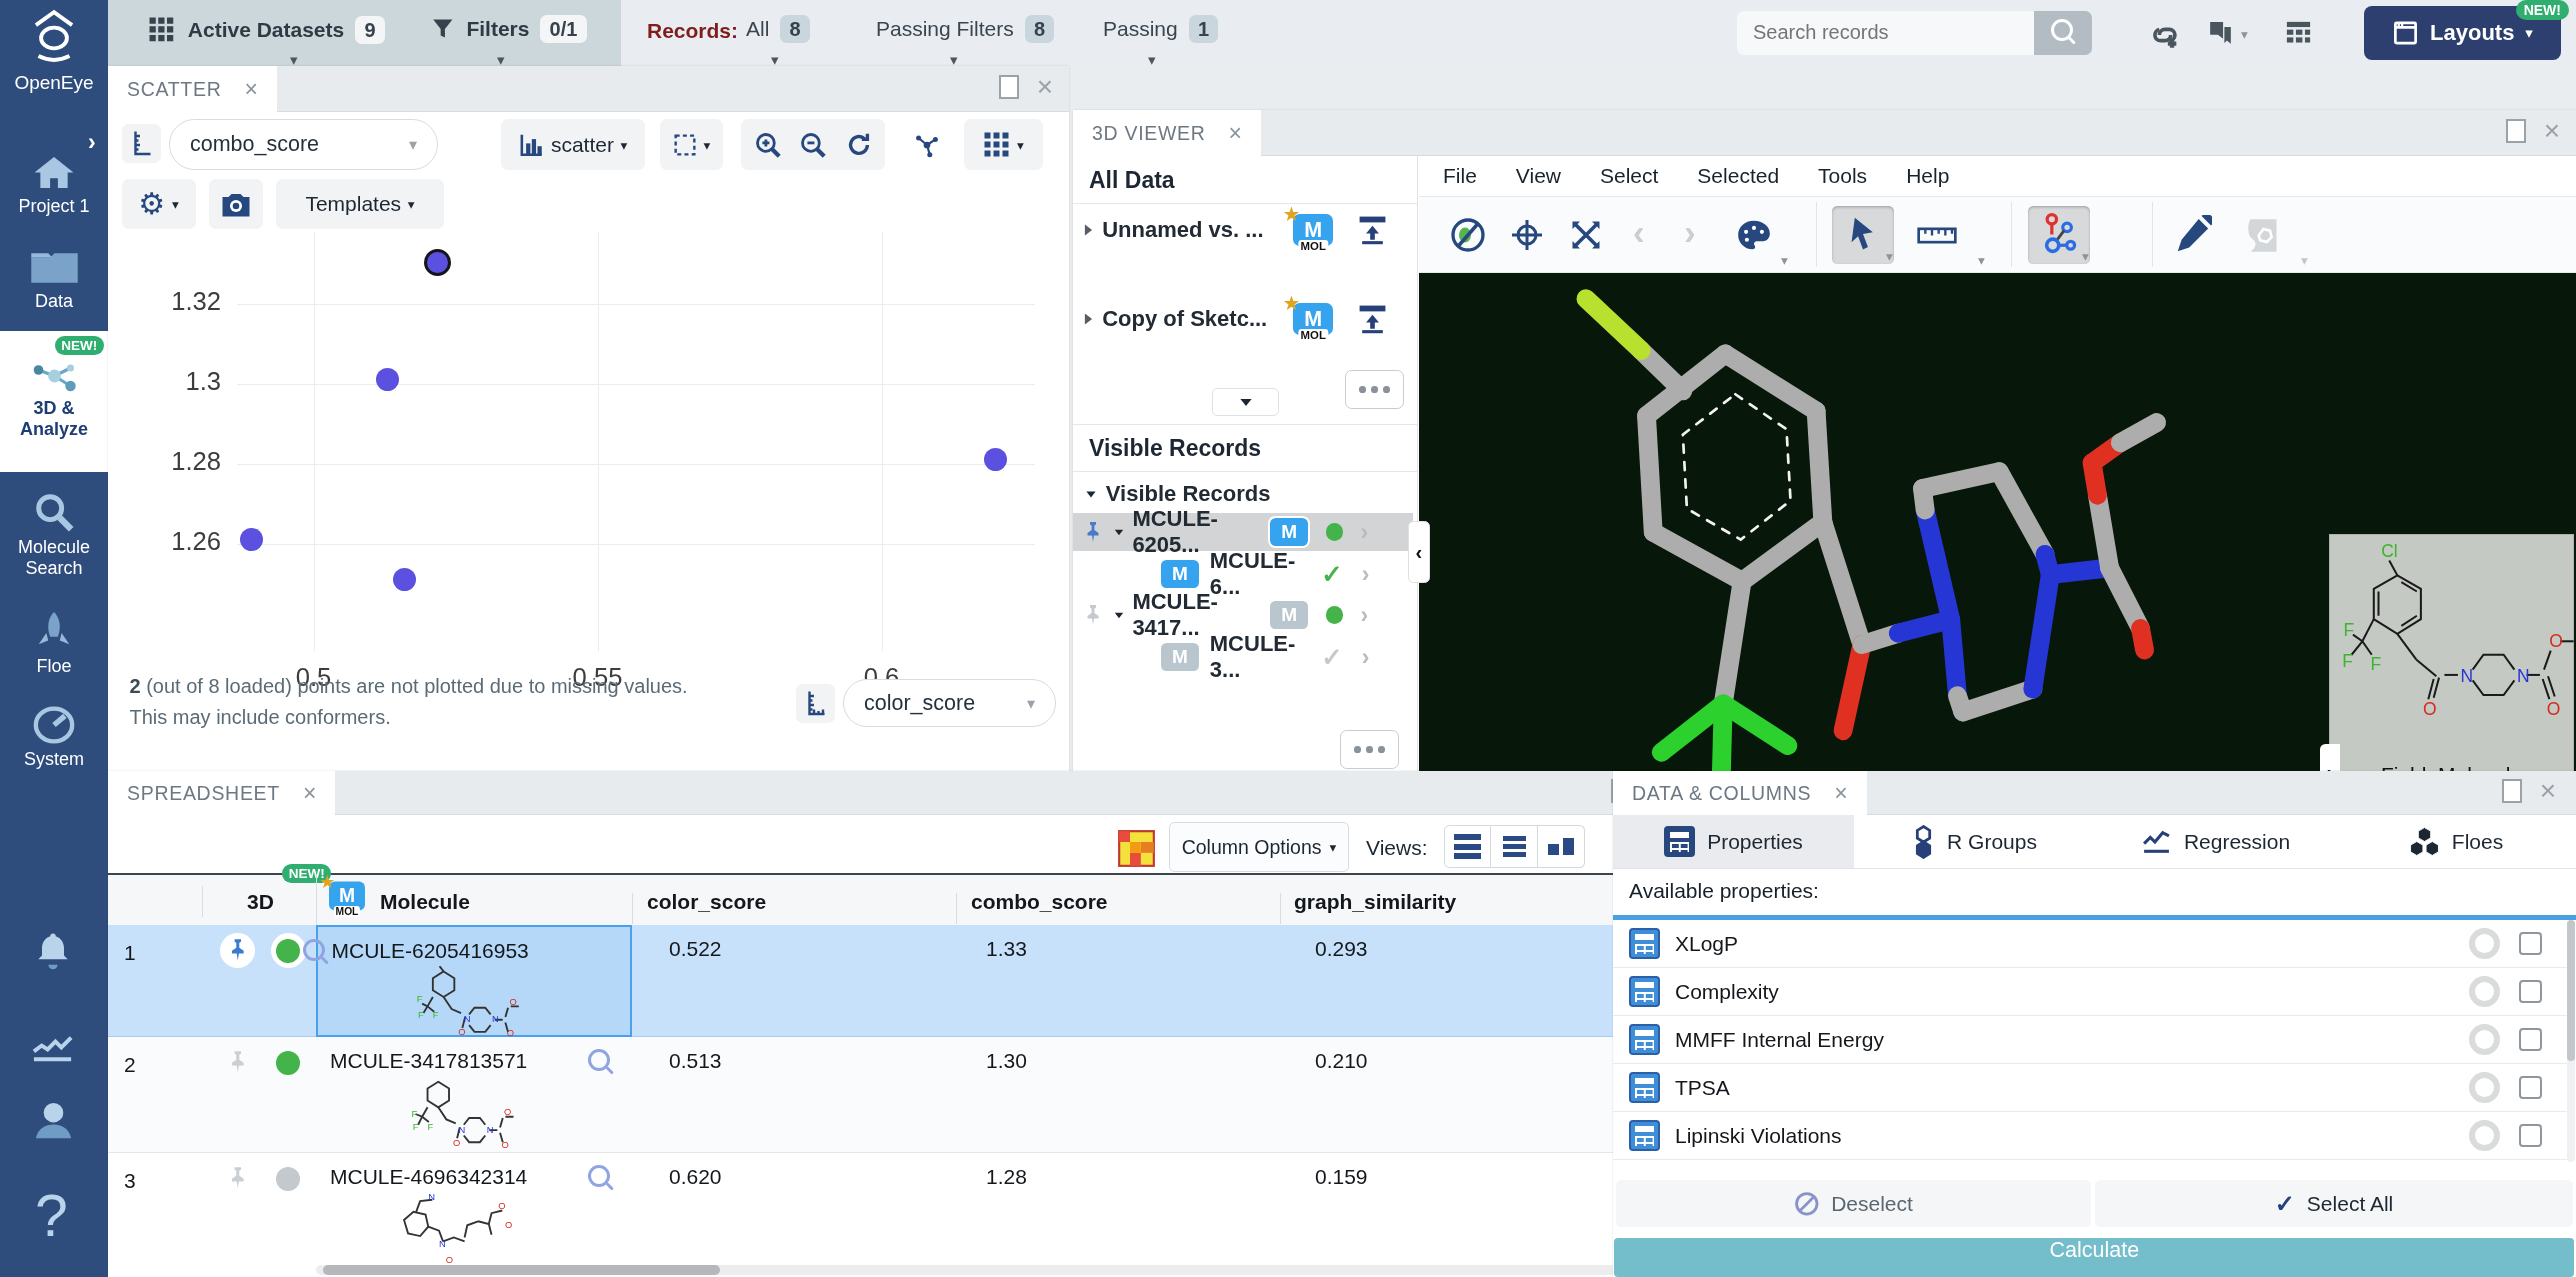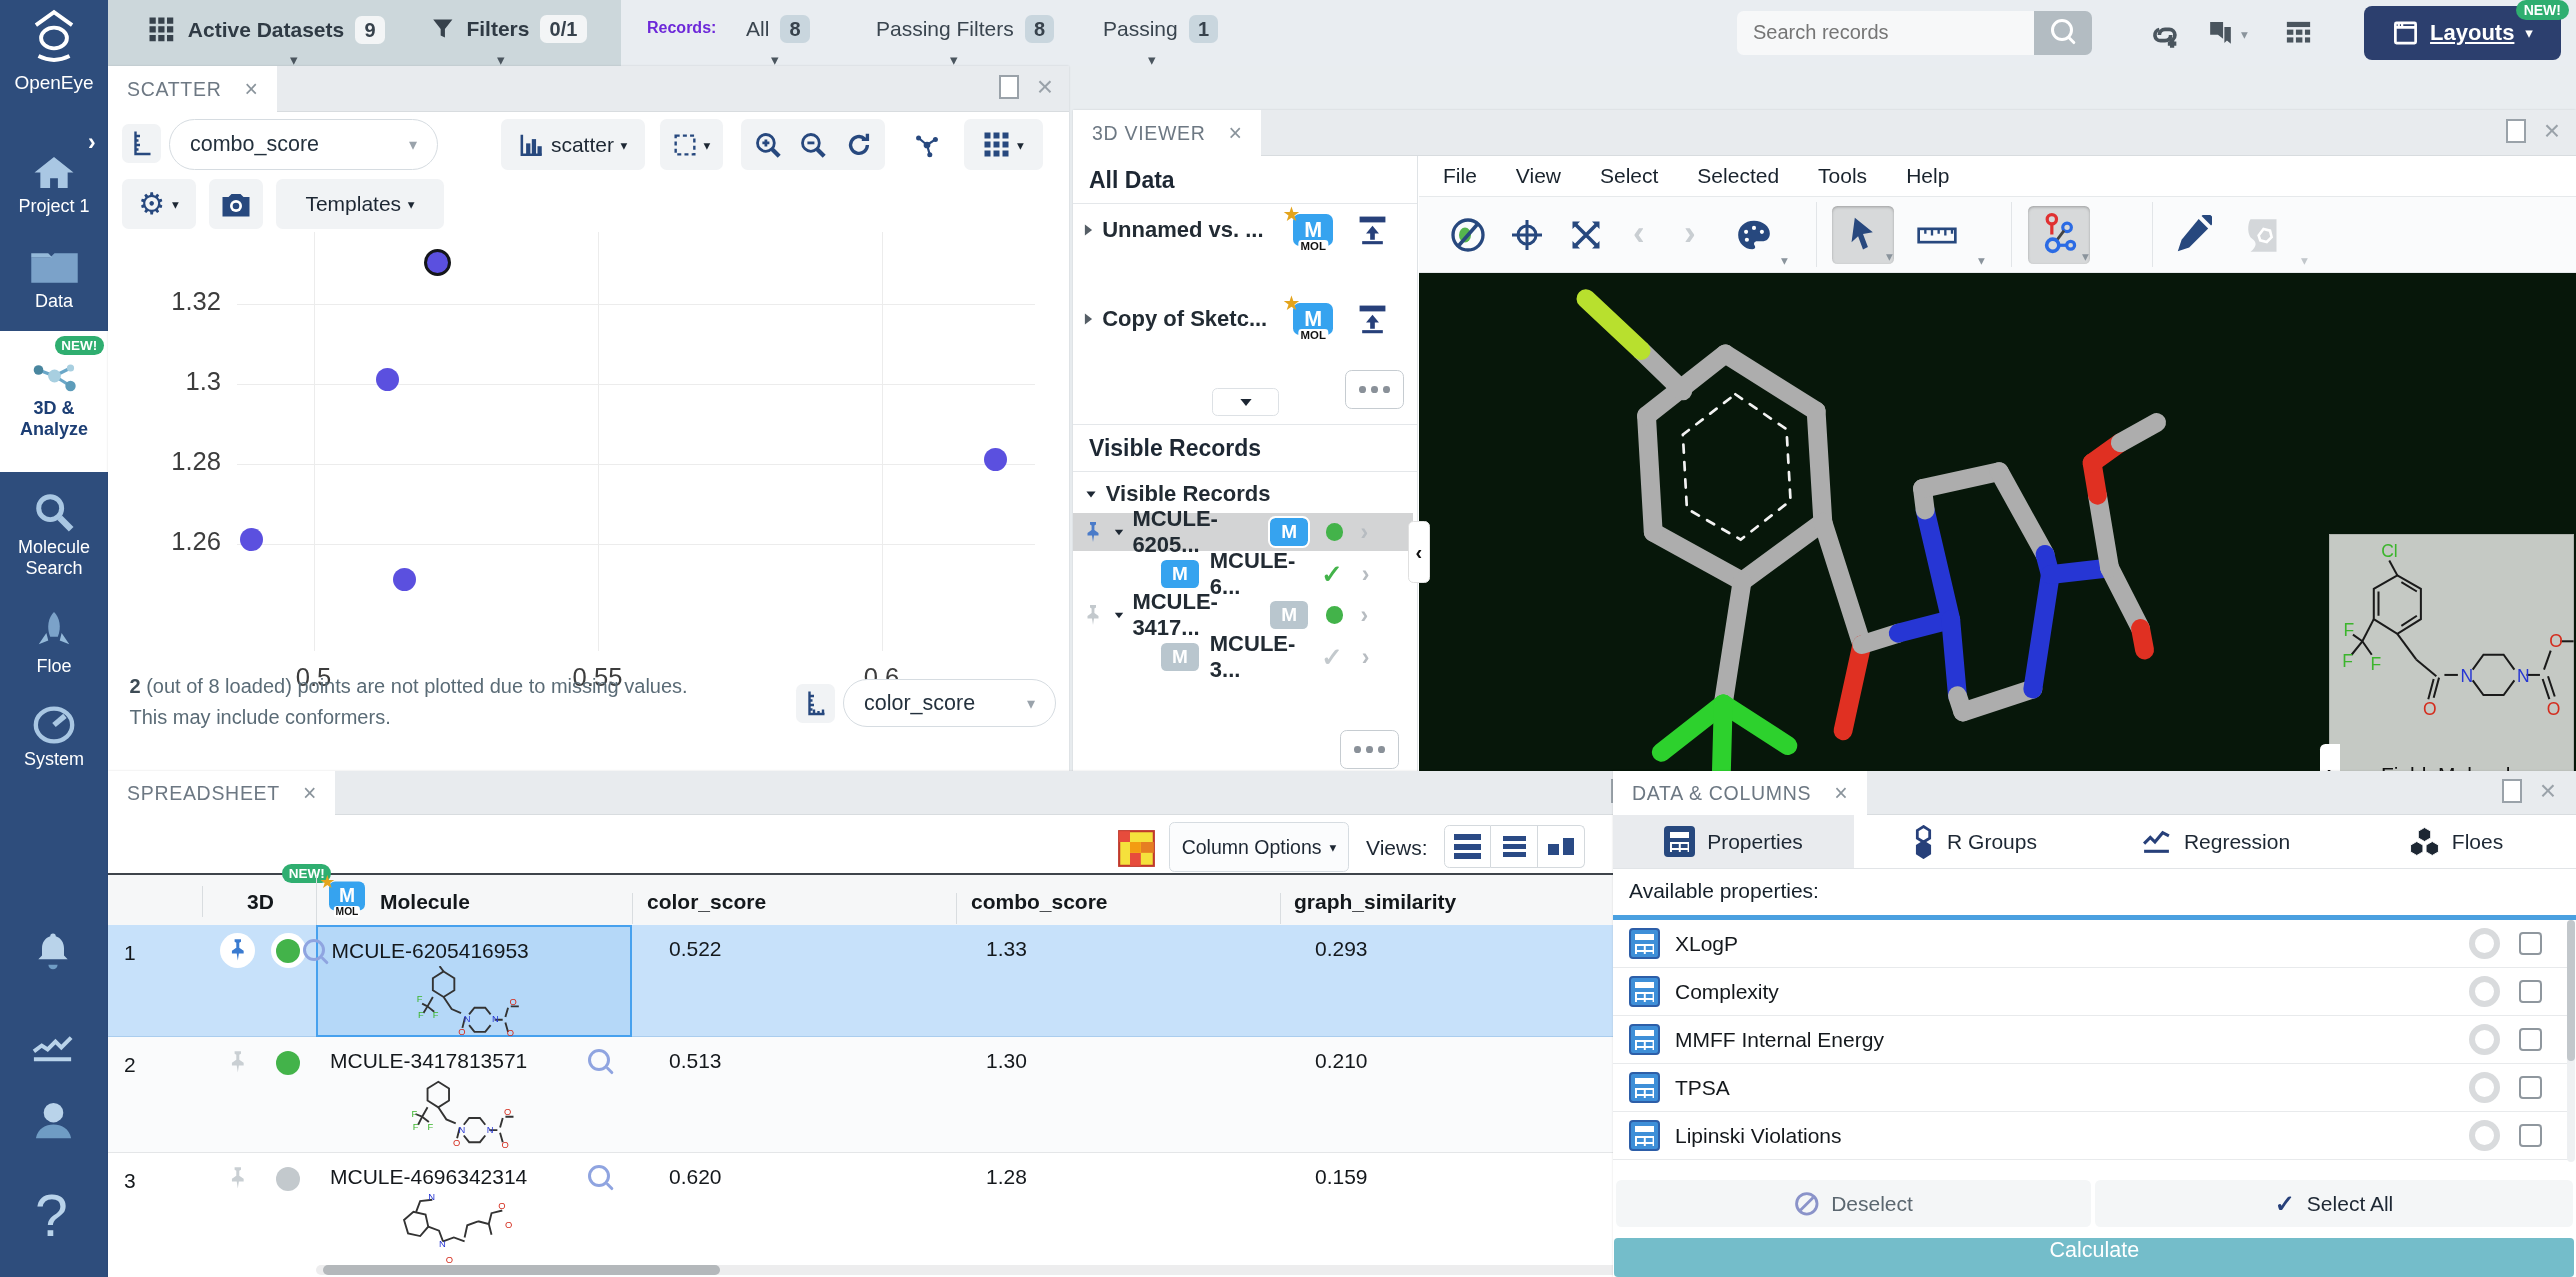--- a/index.html
+++ b/index.html
@@ -98,21 +98,21 @@
 
   <div class="tb-item" style="left:322px;">
     <svg width="25.6" height="28" viewBox="0 0 24 24">
         <path fill="#37424c" d="M3 3h18l-7 9v8l-4-2v-6z"></path>
       </svg>
     <span class="bold" style="font-size:21px;color:#2f3a44;">Filters</span>
     <span class="pill-badge">0/1</span>
   </div>
   <span class="tb-caret" style="left:389px;">▾</span>
 
-  <span class="abs bold" style="left:539px;top:19px;font-size:16px;color:#6d28d9;">Records:</span>
+  <span class="abs bold" style="left:539px;top:19px;font-size:21px;color:#7f1d1d;">Records:</span>
 
   <div class="tb-item" style="left:638px;">
     <span style="font-size:21px;color:#3a454f;">All</span>
     <span class="pill-badge blue">8</span>
   </div>
   <span class="tb-caret" style="left:663px;">▾</span>
 
   <div class="tb-item" style="left:768px;">
     <span style="font-size:21px;color:#3a454f;">Passing Filters</span>
     <span class="pill-badge blue">8</span>
@@ -149,21 +149,21 @@
         <rect x="10" y="15" width="5" height="4"></rect>
         <rect x="17" y="15" width="4" height="4"></rect>
       </g>
     </svg>
 
   <div class="abs" style="left:2256px;top:6px;width:197px;height:54px;background:#2c3f6e;border-radius:8px;display:flex;align-items:center;justify-content:center;gap:10.8px;">
     <svg width="27" height="30" viewBox="0 0 24 24" fill="none" stroke="#fff" stroke-width="2.4">
         <rect x="3" y="3" width="18" height="18" rx="1"></rect>
         <path d="M3 7h18M5 5h2M8 5h2"></path>
       </svg>
-    <span class="bold" style="color:#fff;font-size:22px;text-decoration:underline;">Layouts</span>
+    <span class="bold" style="color:#fff;font-size:22px;">Layouts</span>
     <span style="color:#fff;font-size:15px;">▾</span>
     <span class="abs" style="right:-8px;top:-6px;background:#2fae70;color:#fff;font-weight:bold;font-size:14px;border-radius:10.8px;padding:2px 8px;">NEW!</span>
   </div>
 </header>
 
 <aside class="abs" style="left:0;top:0;width:108px;height:1278px;background:#2e4d7c;">
   <div style="text-align:center;padding-top:6.7px;">
     <svg width="62" height="62" viewBox="0 0 48 48" fill="none" stroke="#fff" stroke-width="3">
         <path d="M10 14 24 4l14 10" fill="none"></path>
         <ellipse cx="24" cy="24" rx="10" ry="8"></ellipse>

